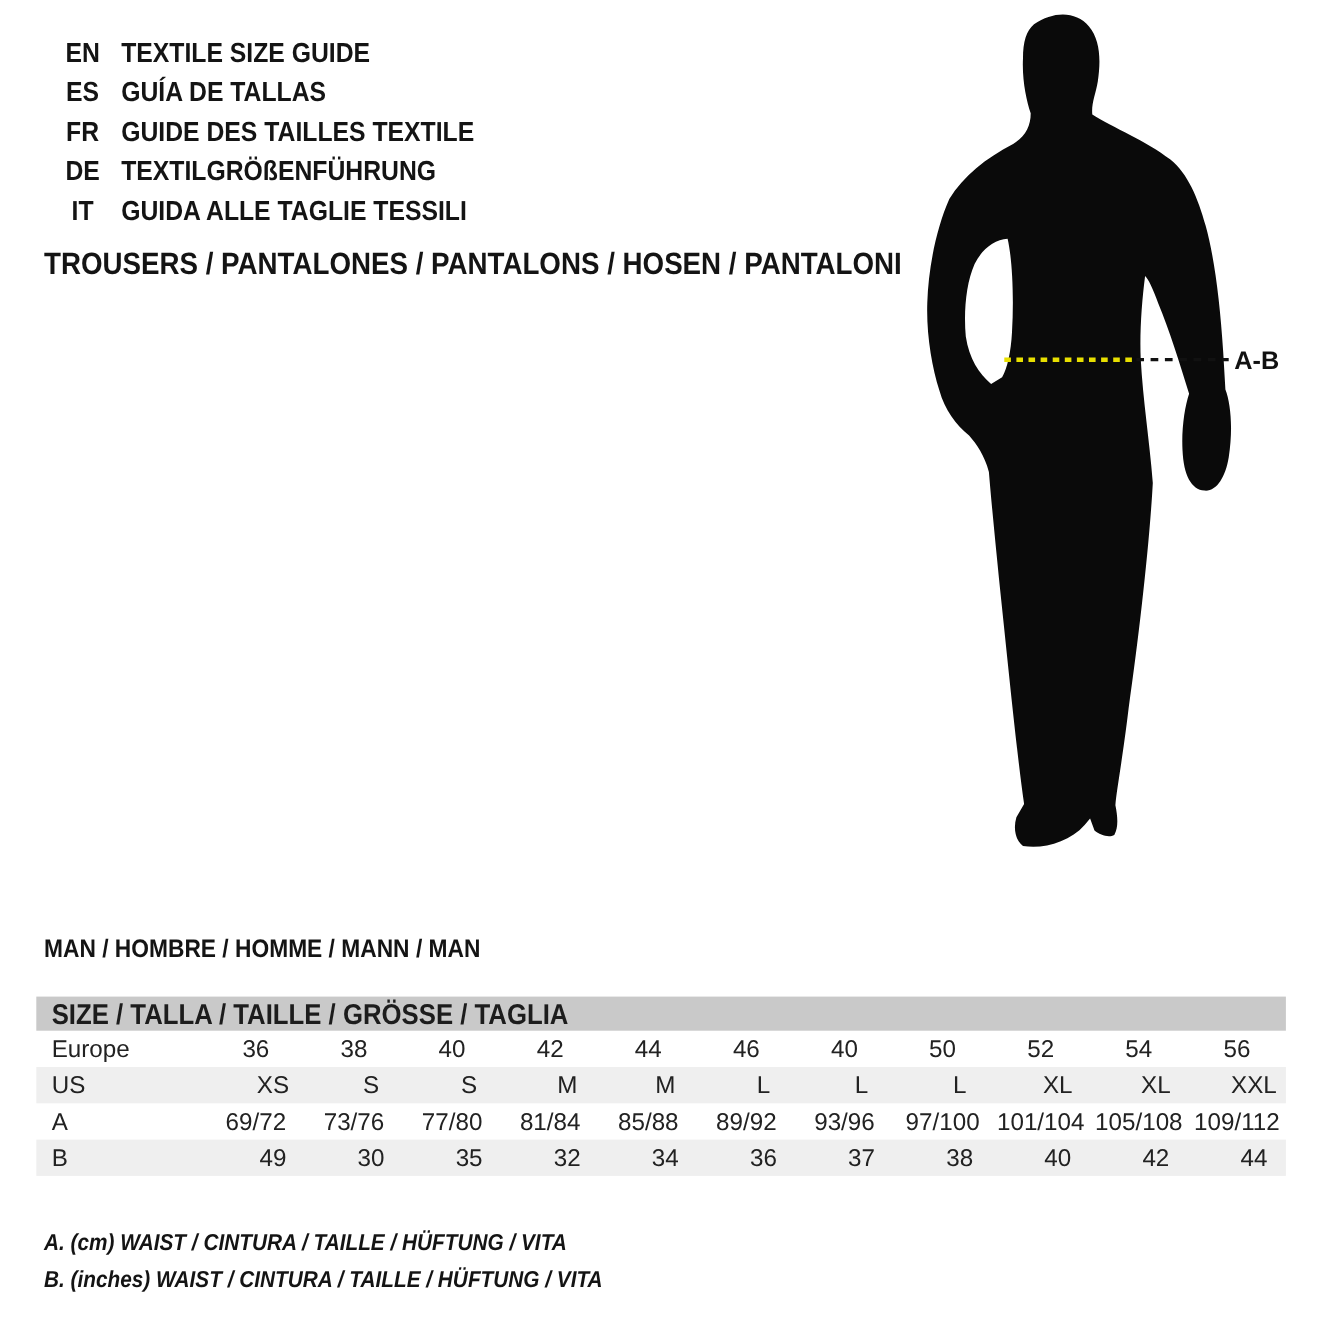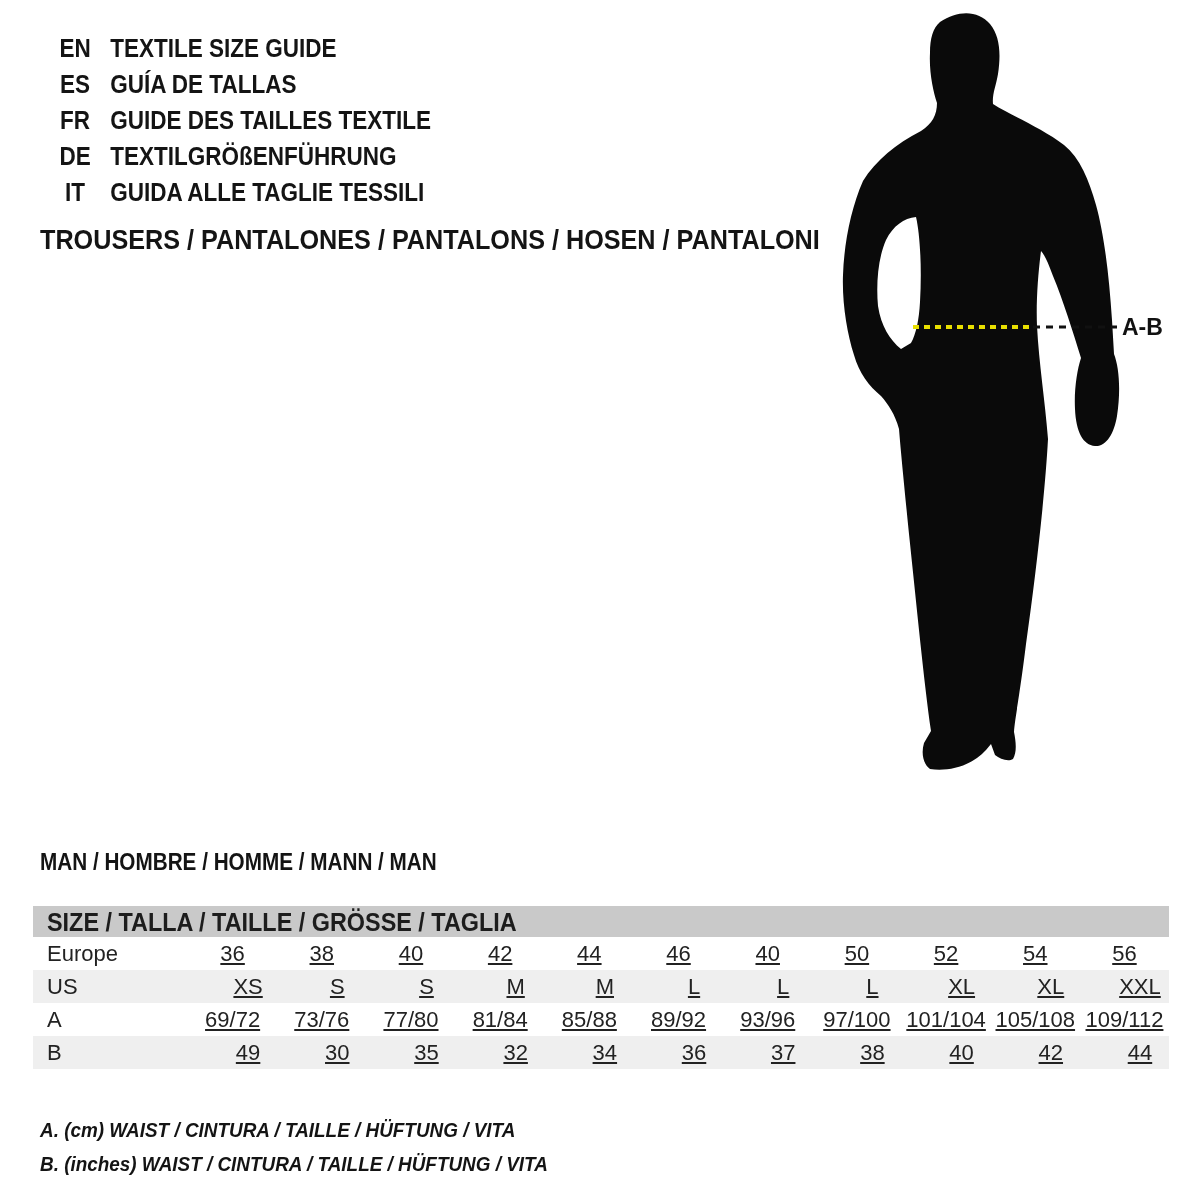--- a/index.html
+++ b/index.html
@@ -33,21 +33,21 @@
   
   .size-table{position:absolute;left:33px;top:906px;width:1136px;}
   .t-header{
     height:31px;background:#c9c9c9;display:flex;align-items:center;
     padding-left:14px;font-size:26px;font-weight:bold;line-height:1;color:#1c1c1c;
   }
   .t-header .condensed{display:inline-block;}
   .t-row{height:33px;display:flex;align-items:center;font-size:22px;color:#222222;}
   .t-row.zebra{background:#efefef;gap:31px;}
   .t-label{width:141px;flex:0 0 141px;padding-left:14px;}
-  .t-cell{flex:1;text-align:center;text-decoration:underline;}
+  .t-cell{flex:1;text-align:center;}
 
   
   .footnotes{position:absolute;left:40px;top:1113px;font-size:21px;font-weight:bold;color:#141414;font-style:italic;}
   .fn-line{line-height:34px;height:34px;}
 </style>
 </head>
 <body>
 
 <div class="lang-list">
   <div class="lang-row condensed">

